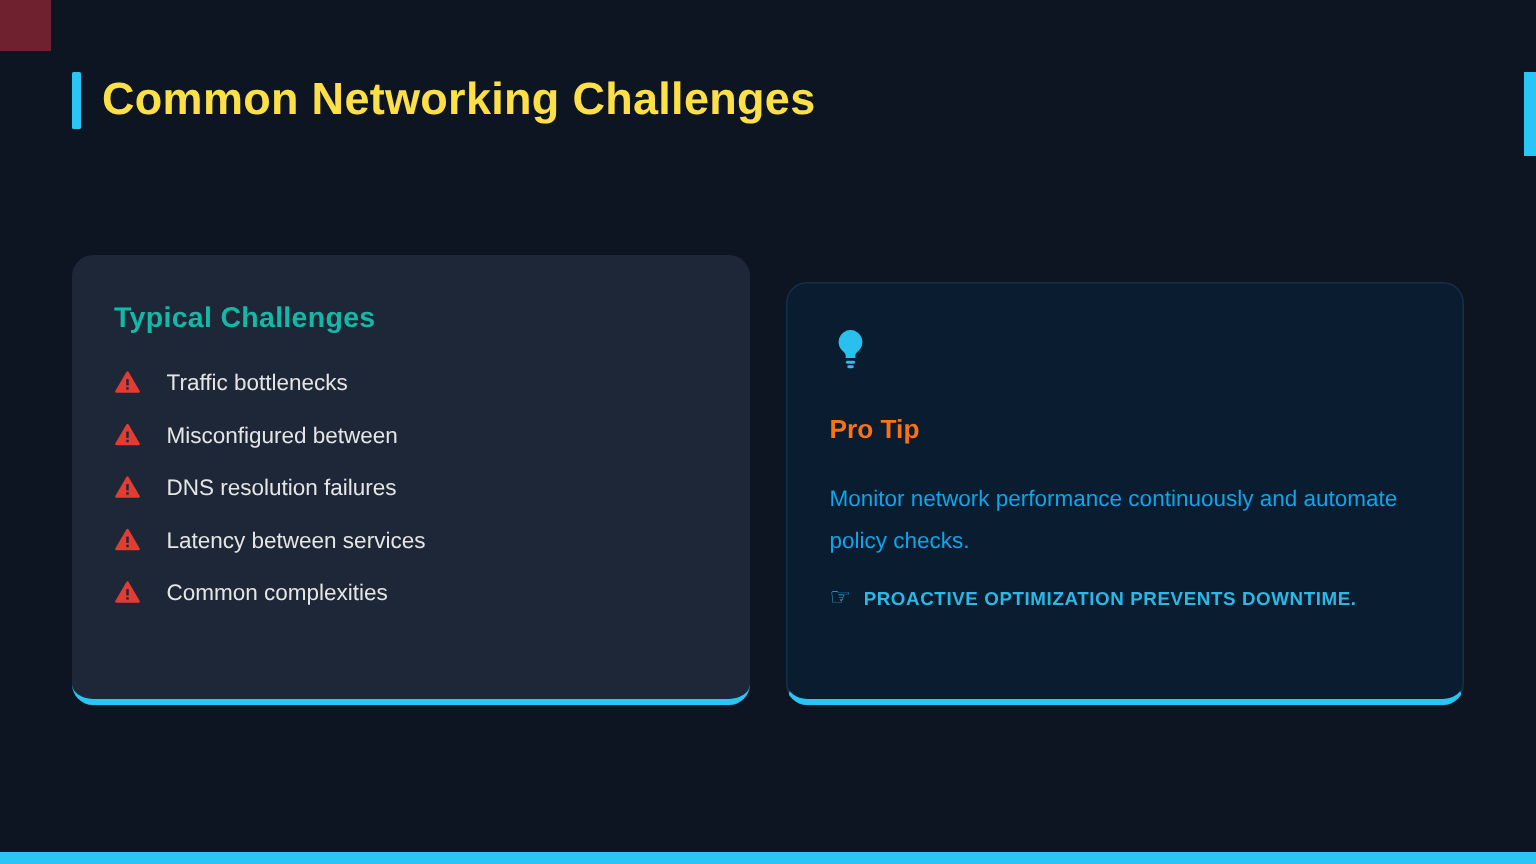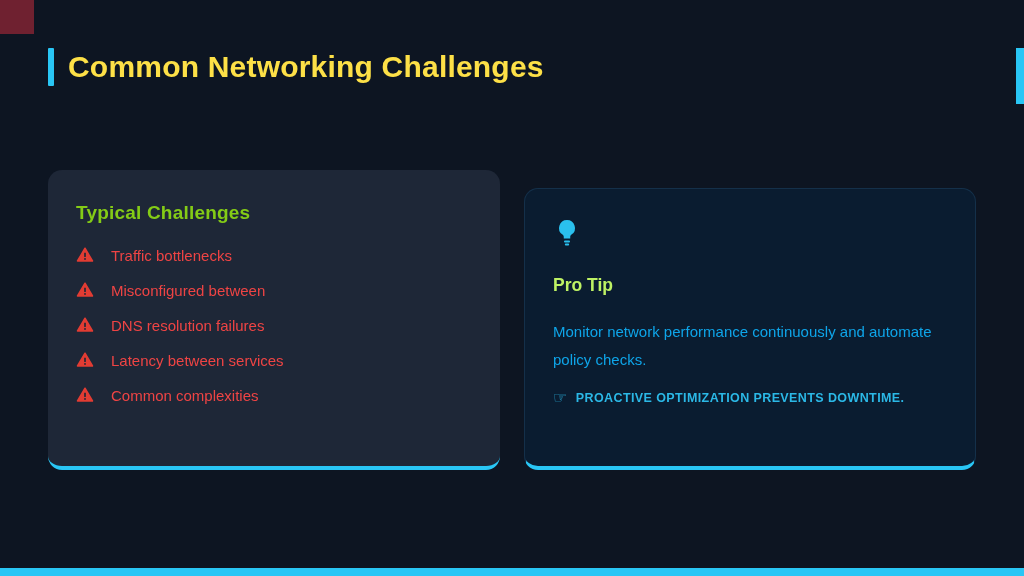--- a/index.html
+++ b/index.html
@@ -45,39 +45,39 @@
   }
   .card.protip{
     left:524px;top:188px;width:452px;height:282px;
     background:#0a1c30;
     border:1px solid #14304a;
     border-bottom:4px solid #29c6f5;
     padding:30px 28px 0 28px;
   }
   .card h2{margin:0;}
   .challenges-title{
-    font-size:19px;font-weight:700;color:#84cc16;letter-spacing:0.2px;
+    font-size:19px;font-weight:700;color:#14b8a6;letter-spacing:0.2px;
   }
   ul.challenge-list{
     list-style:none;margin:22px 0 0 0;padding:0;
   }
   ul.challenge-list li{
     display:flex;align-items:center;
     margin-bottom:17px;
   }
   .warn-icon{
     display:inline-flex;width:18px;justify-content:center;
     margin-right:17px;flex:0 0 auto;
   }
   .item-label{
-    font-size:15px;color:#ef4444;
+    font-size:15px;color:#e5e5e5;
   }
   .bulb-icon{display:block;margin:0 0 2px 1px;}
   .protip-title{
-    font-size:17.5px;font-weight:700;color:#bef264;margin-top:24px !important;
+    font-size:17.5px;font-weight:700;color:#f97316;margin-top:24px !important;
   }
   .protip-body{
     margin:22px 0 0 0;max-width:382px;
     font-size:15px;line-height:1.85;color:#0ea5e9;
   }
   .protip-callout{
     margin-top:16px;display:flex;align-items:center;
     color:#2bb8e6;font-size:12.5px;font-weight:700;letter-spacing:0.4px;
   }
   .hand-icon{

